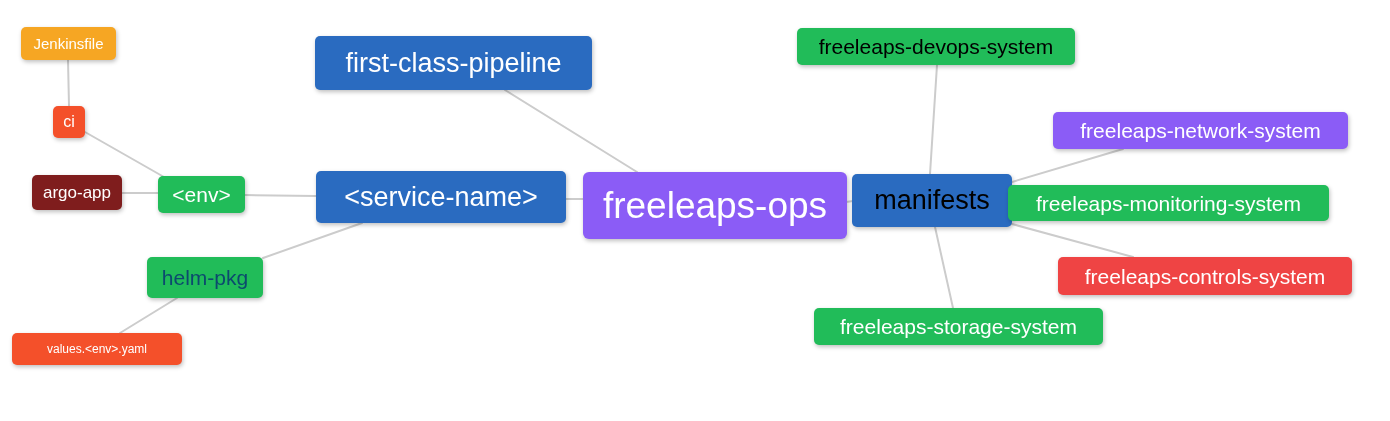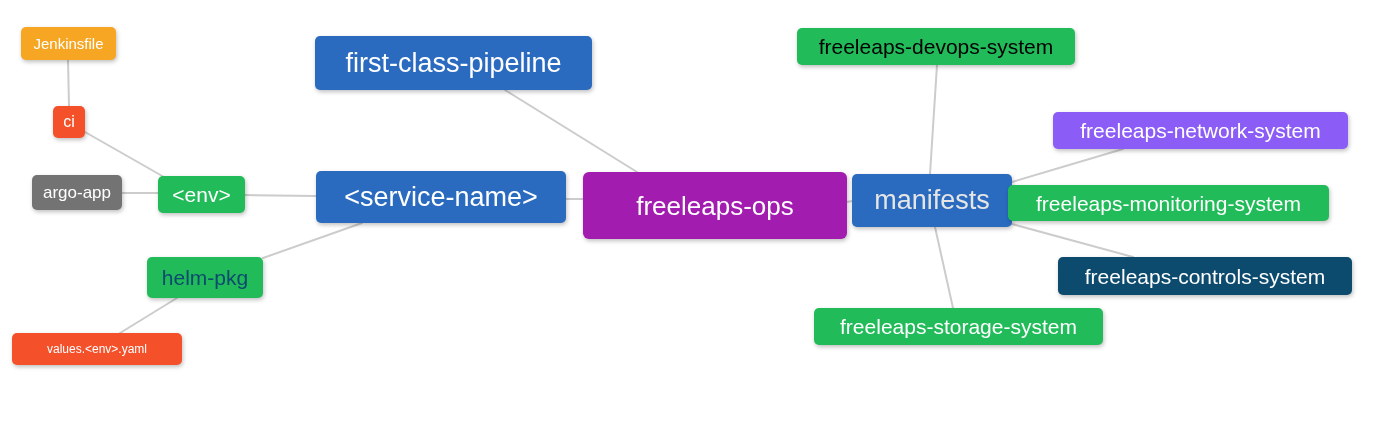--- a/index.html
+++ b/index.html
@@ -54,28 +54,28 @@
       <line x1="120" y1="333" x2="177" y2="298" stroke="#cccccc" stroke-width="2" stroke-linecap="round"></line>
       <line x1="505" y1="90" x2="637" y2="172" stroke="#cccccc" stroke-width="2" stroke-linecap="round"></line>
       <line x1="566" y1="199" x2="583" y2="199" stroke="#cccccc" stroke-width="2" stroke-linecap="round"></line>
       <line x1="846" y1="202" x2="853" y2="201" stroke="#cccccc" stroke-width="2" stroke-linecap="round"></line>
       <line x1="930" y1="174" x2="937" y2="65" stroke="#cccccc" stroke-width="2" stroke-linecap="round"></line>
       <line x1="1012" y1="182" x2="1123" y2="149" stroke="#cccccc" stroke-width="2" stroke-linecap="round"></line>
       <line x1="1012" y1="201" x2="1052" y2="201" stroke="#cccccc" stroke-width="2" stroke-linecap="round"></line>
       <line x1="1012" y1="224" x2="1133" y2="257" stroke="#cccccc" stroke-width="2" stroke-linecap="round"></line>
       <line x1="935" y1="227" x2="953" y2="308" stroke="#cccccc" stroke-width="2" stroke-linecap="round"></line>
     </svg>
-<div class="node root" style="left: 583px; top: 172px; width: 264px; height: 67px; font-size: 26px; background: #a21caf; color: rgb(255, 255, 255);">freeleaps-ops</div>
+<div class="node root" style="left: 583px; top: 172px; width: 264px; height: 67px; font-size: 37px; background: #8b5cf6; color: rgb(255, 255, 255);">freeleaps-ops</div>
     <div class="node" style="left: 315px; top: 36px; width: 277px; height: 54px; font-size: 27px; background: rgb(42, 107, 192); color: rgb(255, 255, 255);">first-class-pipeline</div>
     <div class="node" style="left: 316px; top: 171px; width: 250px; height: 52px; font-size: 27px; background: rgb(42, 107, 192); color: rgb(255, 255, 255);">&lt;service-name&gt;</div>
-    <div class="node" style="left: 852px; top: 174px; width: 160px; height: 53px; font-size: 27px; background: rgb(42, 107, 192); color: #e5e5e5;">manifests</div>
+    <div class="node" style="left: 852px; top: 174px; width: 160px; height: 53px; font-size: 27px; background: rgb(42, 107, 192); color: #000000;">manifests</div>
     <div class="node" style="left: 158px; top: 176px; width: 87px; height: 37px; font-size: 21px; background: rgb(33, 188, 89); color: rgb(255, 255, 255);">&lt;env&gt;</div>
     <div class="node" style="left: 147px; top: 257px; width: 116px; height: 41px; font-size: 21px; background: rgb(33, 188, 89); color: #0c4a6e;">helm-pkg</div>
     <div class="node" style="left: 797px; top: 28px; width: 278px; height: 37px; font-size: 21px; background: rgb(33, 188, 89); color: #000000;">freeleaps-devops-system</div>
     <div class="node" style="left: 1053px; top: 112px; width: 295px; height: 37px; font-size: 21px; background: #8b5cf6; color: rgb(255, 255, 255);">freeleaps-network-system</div>
     <div class="node" style="left: 1008px; top: 185px; width: 321px; height: 36px; font-size: 21px; background: rgb(33, 188, 89); color: rgb(255, 255, 255);">freeleaps-monitoring-system</div>
-    <div class="node" style="left: 1058px; top: 257px; width: 294px; height: 38px; font-size: 21px; background: #0c4a6e; color: rgb(255, 255, 255);">freeleaps-controls-system</div>
+    <div class="node" style="left: 1058px; top: 257px; width: 294px; height: 38px; font-size: 21px; background: #ef4444; color: rgb(255, 255, 255);">freeleaps-controls-system</div>
     <div class="node" style="left: 814px; top: 308px; width: 289px; height: 37px; font-size: 21px; background: rgb(33, 188, 89); color: rgb(255, 255, 255);">freeleaps-storage-system</div>
     <div class="node" style="left: 53px; top: 106px; width: 32px; height: 32px; font-size: 16px; background: rgb(244, 80, 42); color: rgb(255, 255, 255);">ci</div>
-    <div class="node" style="left: 32px; top: 175px; width: 90px; height: 35px; font-size: 17px; background: #737373; color: rgb(255, 255, 255);">argo-app</div>
+    <div class="node" style="left: 32px; top: 175px; width: 90px; height: 35px; font-size: 17px; background: #7f1d1d; color: rgb(255, 255, 255);">argo-app</div>
     <div class="node" style="left: 12px; top: 333px; width: 170px; height: 32px; font-size: 12px; background: rgb(244, 80, 42); color: rgb(255, 255, 255);">values.&lt;env&gt;.yaml</div>
     <div class="node" style="left: 21px; top: 27px; width: 95px; height: 33px; font-size: 15px; background: rgb(246, 166, 35); color: rgb(255, 255, 255); text-align: right;">Jenkinsfile</div>
   </div>
 
 </body></html>

